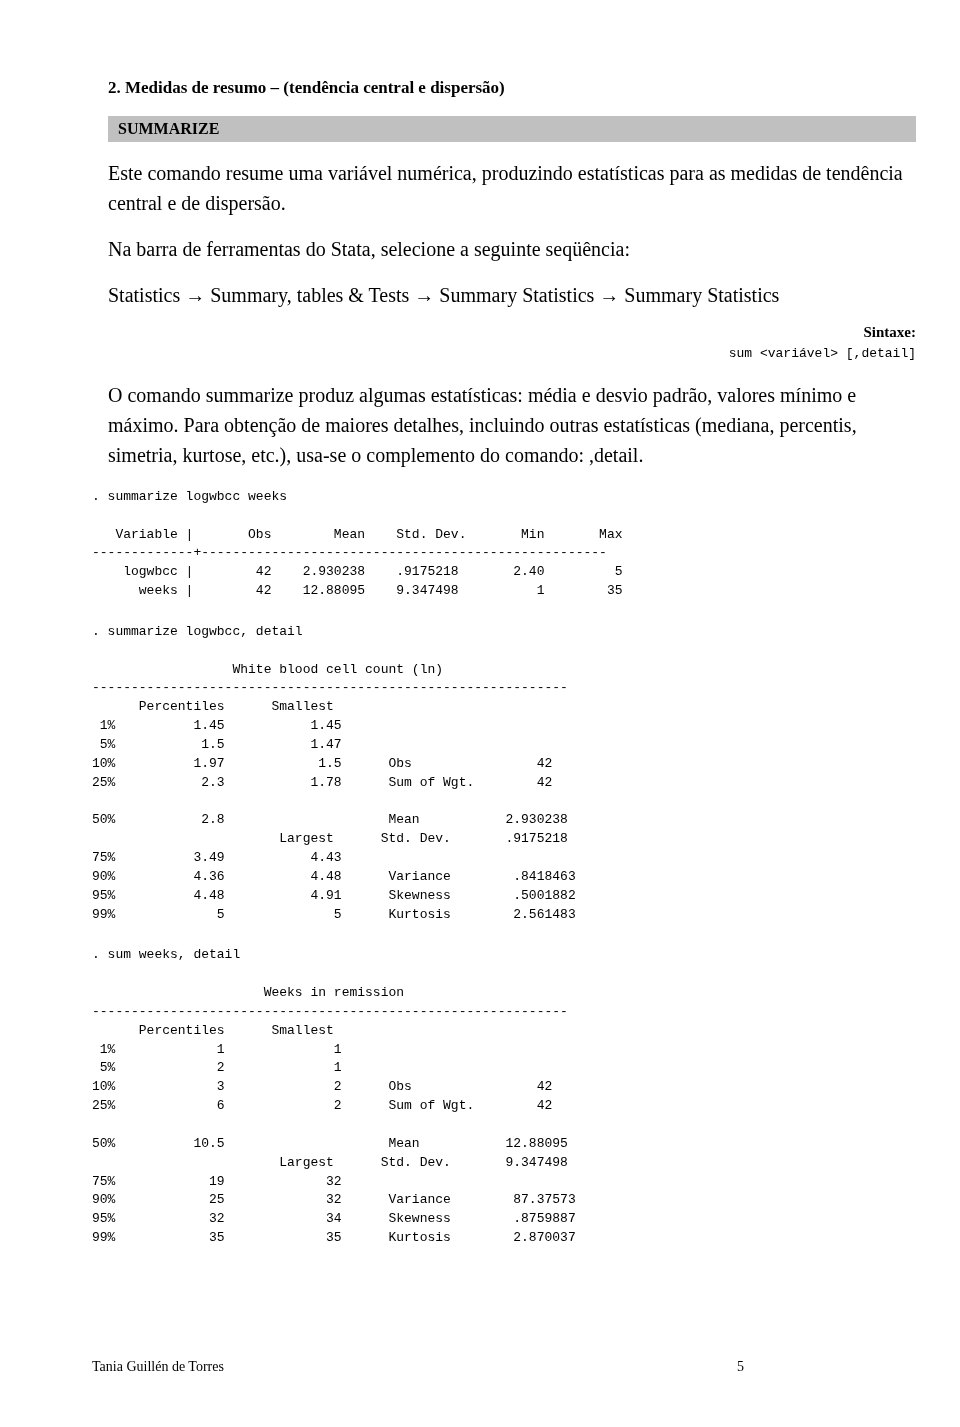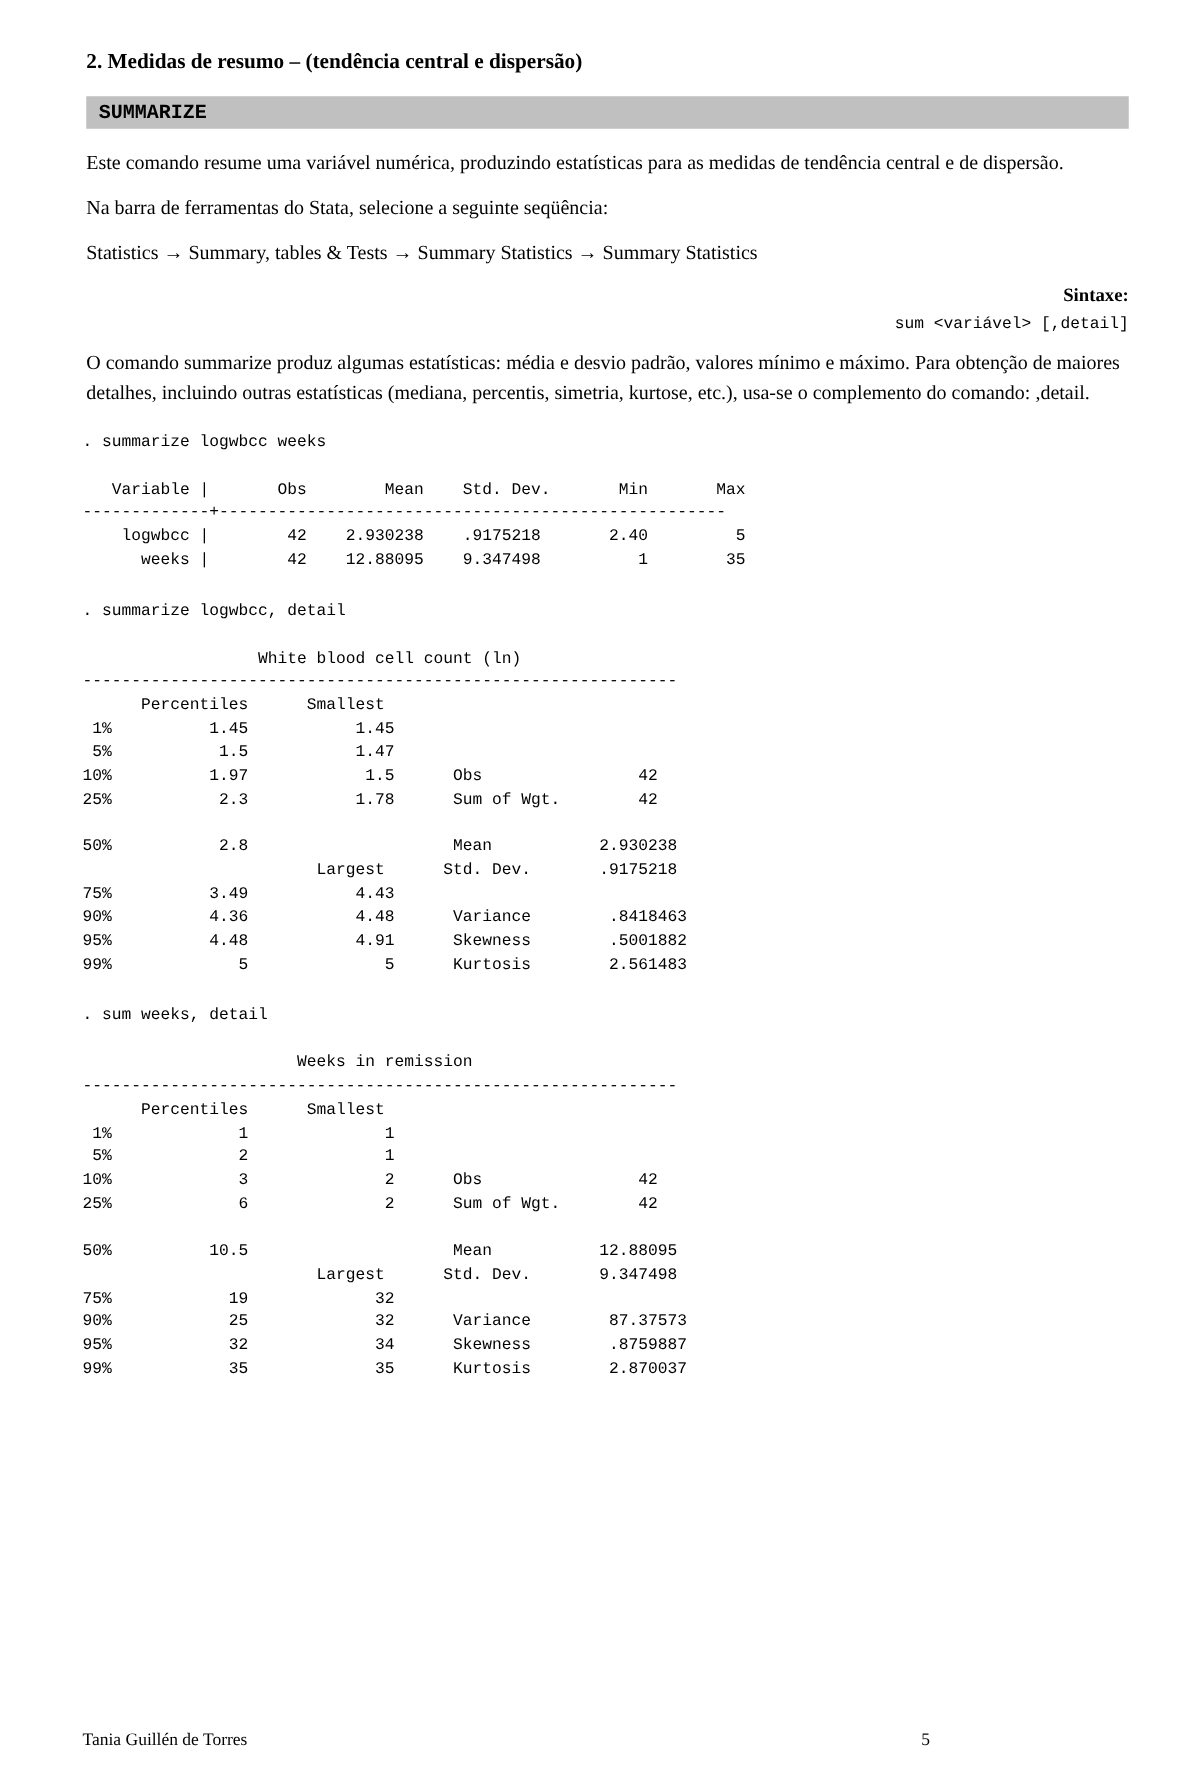--- a/index.html
+++ b/index.html
@@ -1,15 +1,15 @@
 <!DOCTYPE html>
 <html><head>
   <meta charset="utf-8">
   <style>
-    * { margin: 3px; padding: 0; box-sizing: border-box; }
+    * { margin: 16px; padding: 0; box-sizing: border-box; }
     body {
       font-family: "Times New Roman", Times, serif;
       font-size: 15px;
       background: #fff;
       color: #000;
       width: 960px;
       min-height: 1427px;
       padding: 30px 60px 40px 60px;
     }
     h2.section-heading {
@@ -17,24 +17,23 @@
       font-weight: bold;
       margin-bottom: 18px;
     }
     .summarize-label {
       font-size: 16px;
       font-weight: bold;
       background: #c0c0c0;
       padding: 4px 10px;
       margin-bottom: 16px;
       display: block;
-      font-family: Liberation Mono, monospace;
     }
     p.body-text {
-      font-size: 16px;
+      font-size: 20px;
       margin-bottom: 12px;
       line-height: 1.5;
     }
     .syntax-block {
       margin: 14px 0 10px 0;
       text-align: right;
     }
     .syntax-label {
       font-weight: bold;
       font-size: 15px;

